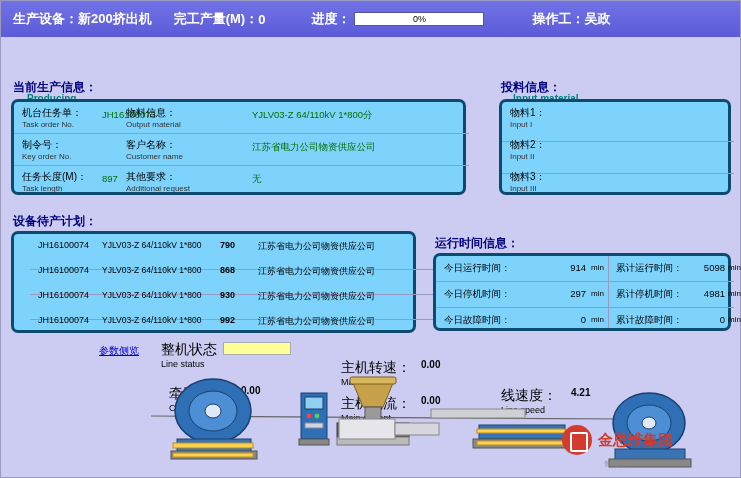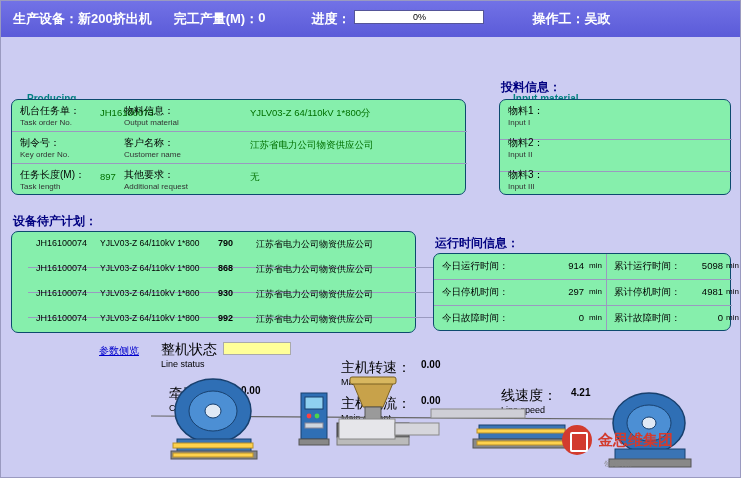--- a/index.html
+++ b/index.html
@@ -21,36 +21,36 @@
   
   .topbar {
     position:absolute; left:0; top:0; width:739px; height:36px;
     background:#6a6ae0;
     background: linear-gradient(#7272e6,#5b5bd8);
     color:#ffffff;
     display:flex; align-items:center;
   }
   .topbar .tb-label { font-size:13px; font-weight:bold; color:#fff; white-space:nowrap; }
   .topbar .tb-val { font-size:13px; font-weight:bold; color:#ffffff; white-space:nowrap;}
-  .tb-group { display:flex; }
+  .tb-group { display:flex; align-items:center; }
   .progress-wrap {
     width:130px; height:14px; background:#ffffff; border:1px solid #555599;
     position:relative; margin-left:4px;
   }
   .progress-text {
     position:absolute; left:0; top:0; width:100%; height:100%;
     display:flex; align-items:center; justify-content:center;
     font-size:9px; color:#000; font-weight:normal;
   }
   
   .sect-title { font-size:12px; font-weight:bold; color:#000080; }
   .sect-sub { font-size:10px; font-weight:bold; color:#008080; }
   .panel {
-    background:#86efac;
-    border:1px solid #0c4a6e;
+    background:#7dd3fc;
+    border:3px solid #0c4a6e;
     border-radius:7px;
   }
   .row-line { border-bottom:1px solid #9a9ac0; }
   .lbl-cn { font-size:10px; color:#000; }
   .lbl-en { font-size:8px; color:#333; }
   .val-green { color:#007000; font-size:9.5px; }
 
   
   #cur-panel { position:absolute; left:10px; top:98px; width:455px; height:96px; }
   .cp-row { position:absolute; left:0; width:455px; height:32px; }
@@ -131,20 +131,21 @@
       <div class="progress-wrap">
         <div class="progress-text">0%</div>
       </div>
     </div>
     <div class="tb-group" style="margin-left:48px;">
       <span class="tb-label">操作工：</span>
       <span class="tb-val">吴政</span>
     </div>
   </div>
 
+  <div style="position:absolute;left:12px;top:78px;" class="sect-title">当前生产信息：</div>
   <div style="position:absolute;left:26px;top:92px;" class="sect-sub">Producing</div>
 
   <div id="cur-panel" class="panel">
     <div class="cp-row row-line" style="top:0;">
       <div class="cp-cell-l">
         <div class="lbl-cn">机台任务单：</div>
         <div class="lbl-en">Task order No.</div>
       </div>
       <div class="cp-val1 val-green">JH16100073</div>
       <div class="cp-cell-m">

